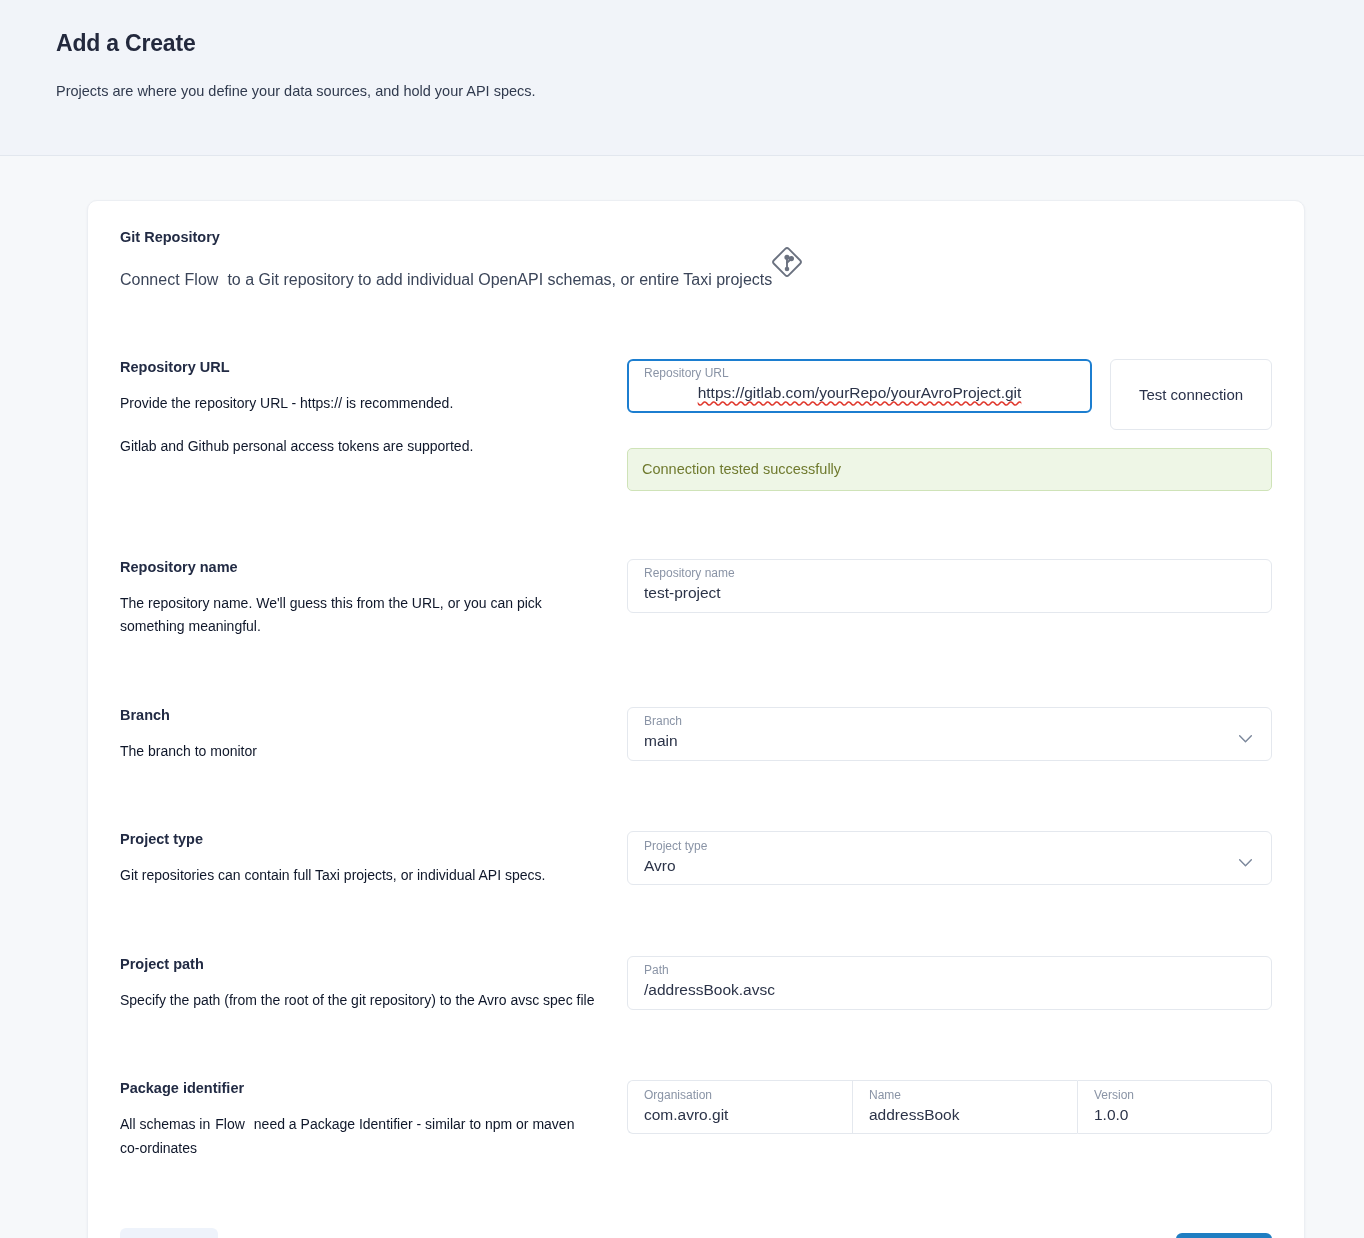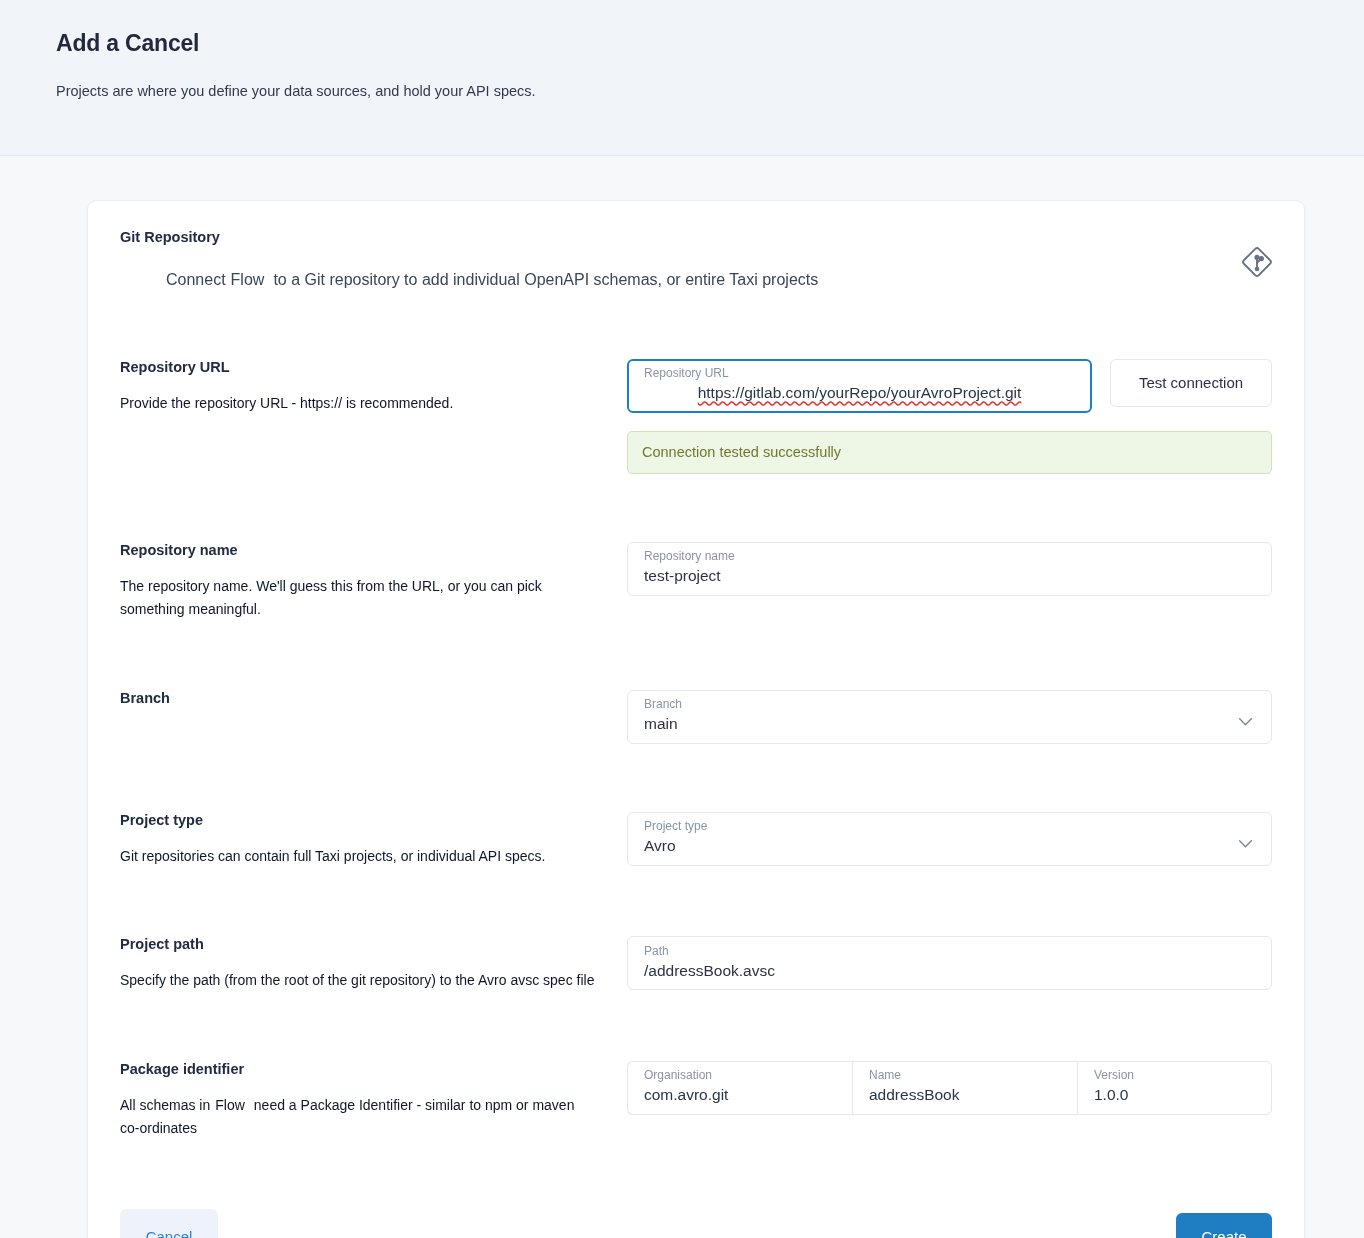--- a/index.html
+++ b/index.html
@@ -45,22 +45,21 @@
 
   .card-heading {
     font-size: 14.5px;
     font-weight: bold;
     color: #222b44;
     margin-bottom: 24px;
   }
   .card-desc-row {
     display: flex;
     align-items: flex-start;
-    justify-content: space-between;
-    margin-left: 46px;
+    justify-content: flex-start;
   }
   .card-desc {
     font-size: 16px;
     color: #3b4559;
     font-weight: 400;
     line-height: 1.35;
   }
   .card-desc .brand { padding: 0 9px 0 5px; }
 
   .git-icon { width: 30px; height: 30px; flex: 0 0 auto; margin-top: -22px; }
@@ -132,21 +131,21 @@
     width: 15px;
     height: 9px;
   }
 
   .url-line { display: flex; gap: 18px; align-items: flex-start; }
   .url-line .field { flex: 1 1 auto; }
 
   .btn-test {
     flex: 0 0 auto;
     width: 162px;
-    height: 48px;
+    height: 71px;
     border: 1px solid #e4e8ee;
     border-radius: 6px;
     background: #fff;
     color: #29314a;
     font-size: 15px;
     font-family: "Liberation Sans", sans-serif;
     cursor: pointer;
   }
 
   .alert-success {
@@ -202,21 +201,21 @@
     height: 47px;
     font-size: 15px;
     font-family: "Liberation Sans", sans-serif;
     cursor: pointer;
   }
 </style>
 </head>
 <body>
 
 <div class="page-header">
-  <div class="page-title">Add a Cancel</div>
+  <div class="page-title">Add a Create</div>
   <div class="page-subtitle">Projects are where you define your data sources, and hold your API specs.</div>
 </div>
 
 <div class="card-wrap">
   <div class="card">
 
     <div class="card-heading">Git Repository</div>
 
     <div class="card-desc-row">
       <div class="card-desc">
@@ -233,20 +232,21 @@
             <circle cx="12" cy="17.6" r="1.1" fill="#6b7280"></circle>
           </g>
         </svg>
       </span>
     </div>
 
     <div class="form-row">
       <div class="row-label-col">
         <div class="row-label">Repository URL</div>
         <div class="row-help">Provide the repository URL - https:// is recommended.</div>
+        <div class="row-help">Gitlab and Github personal access tokens are supported.</div>
       </div>
       <div class="row-field-col">
         <div class="url-line">
           <div class="field focused">
             <div class="field-label">Repository URL</div>
             <div class="field-value spell">https://gitlab.com/yourRepo/yourAvroProject.git</div>
           </div>
           <button class="btn-test">Test connection</button>
         </div>
         <div class="alert-success">Connection tested successfully</div>
@@ -262,20 +262,21 @@
         <div class="field">
           <div class="field-label">Repository name</div>
           <div class="field-value">test-project</div>
         </div>
       </div>
     </div>
 
     <div class="form-row">
       <div class="row-label-col">
         <div class="row-label">Branch</div>
+        <div class="row-help">The branch to monitor</div>
       </div>
       <div class="row-field-col">
         <div class="field select">
           <div class="field-label">Branch</div>
           <div class="field-value">main</div>
           <span class="chevron">
             <svg viewBox="0 0 16 10" width="15" height="9">
               <path d="M1.5 1.5 L8 8 L14.5 1.5" fill="none" stroke="#7b879b" stroke-width="1.6" stroke-linecap="round" stroke-linejoin="round"></path>
             </svg>
           </span>

